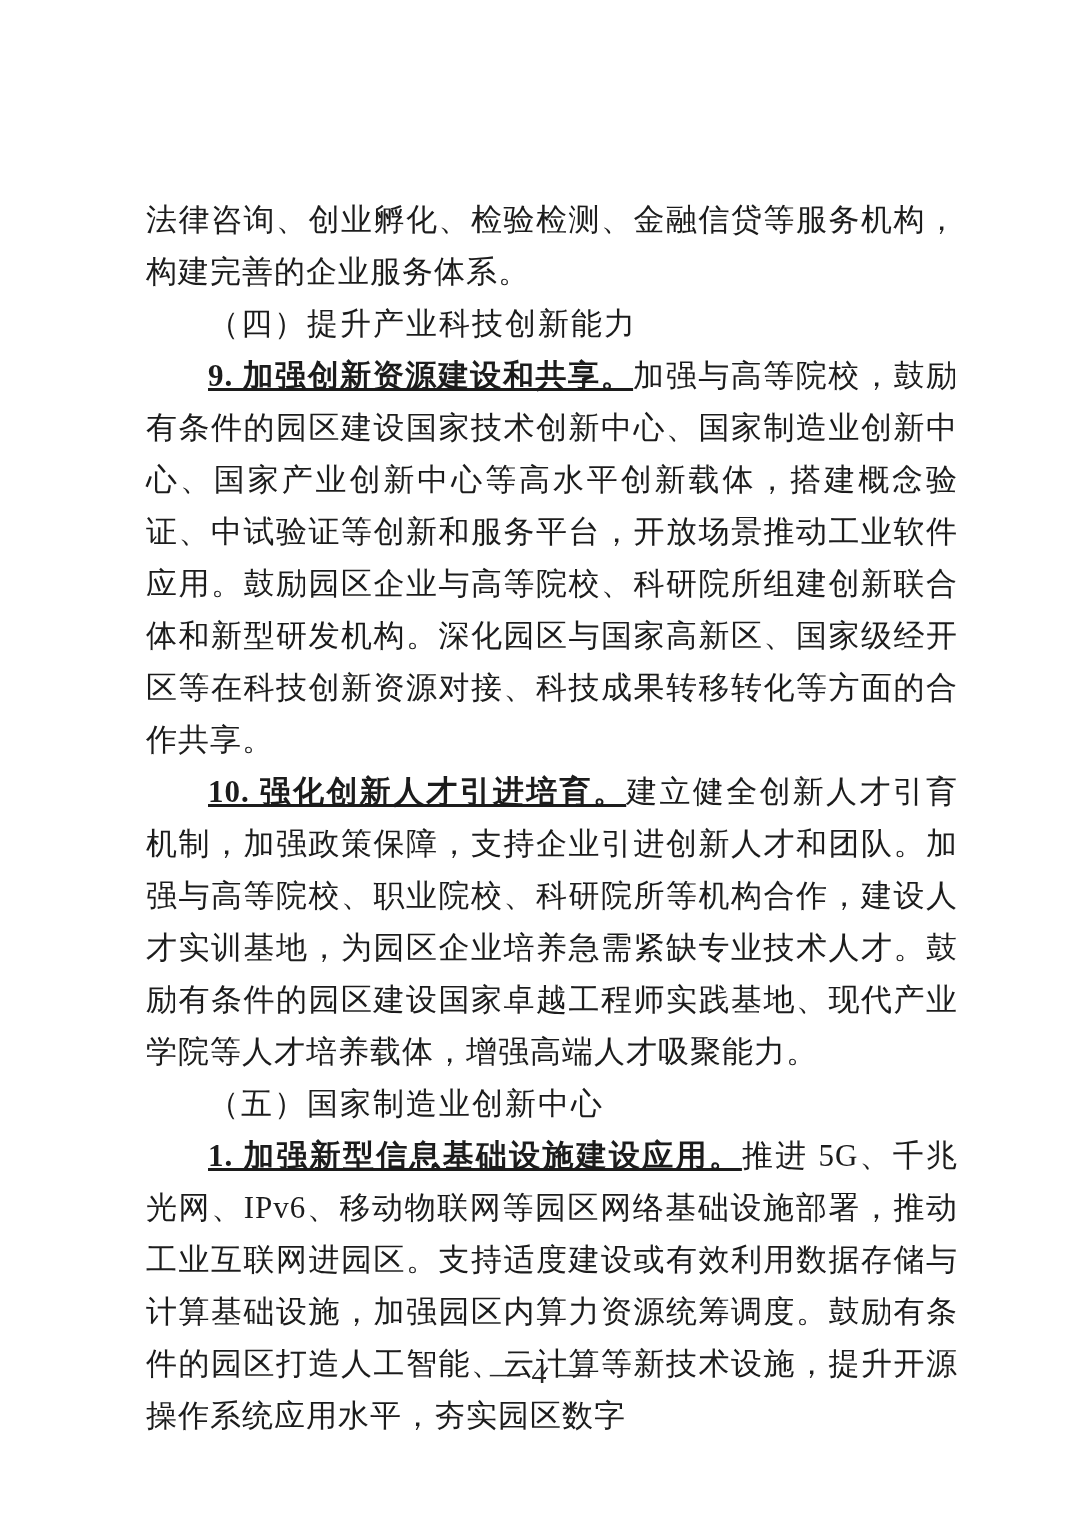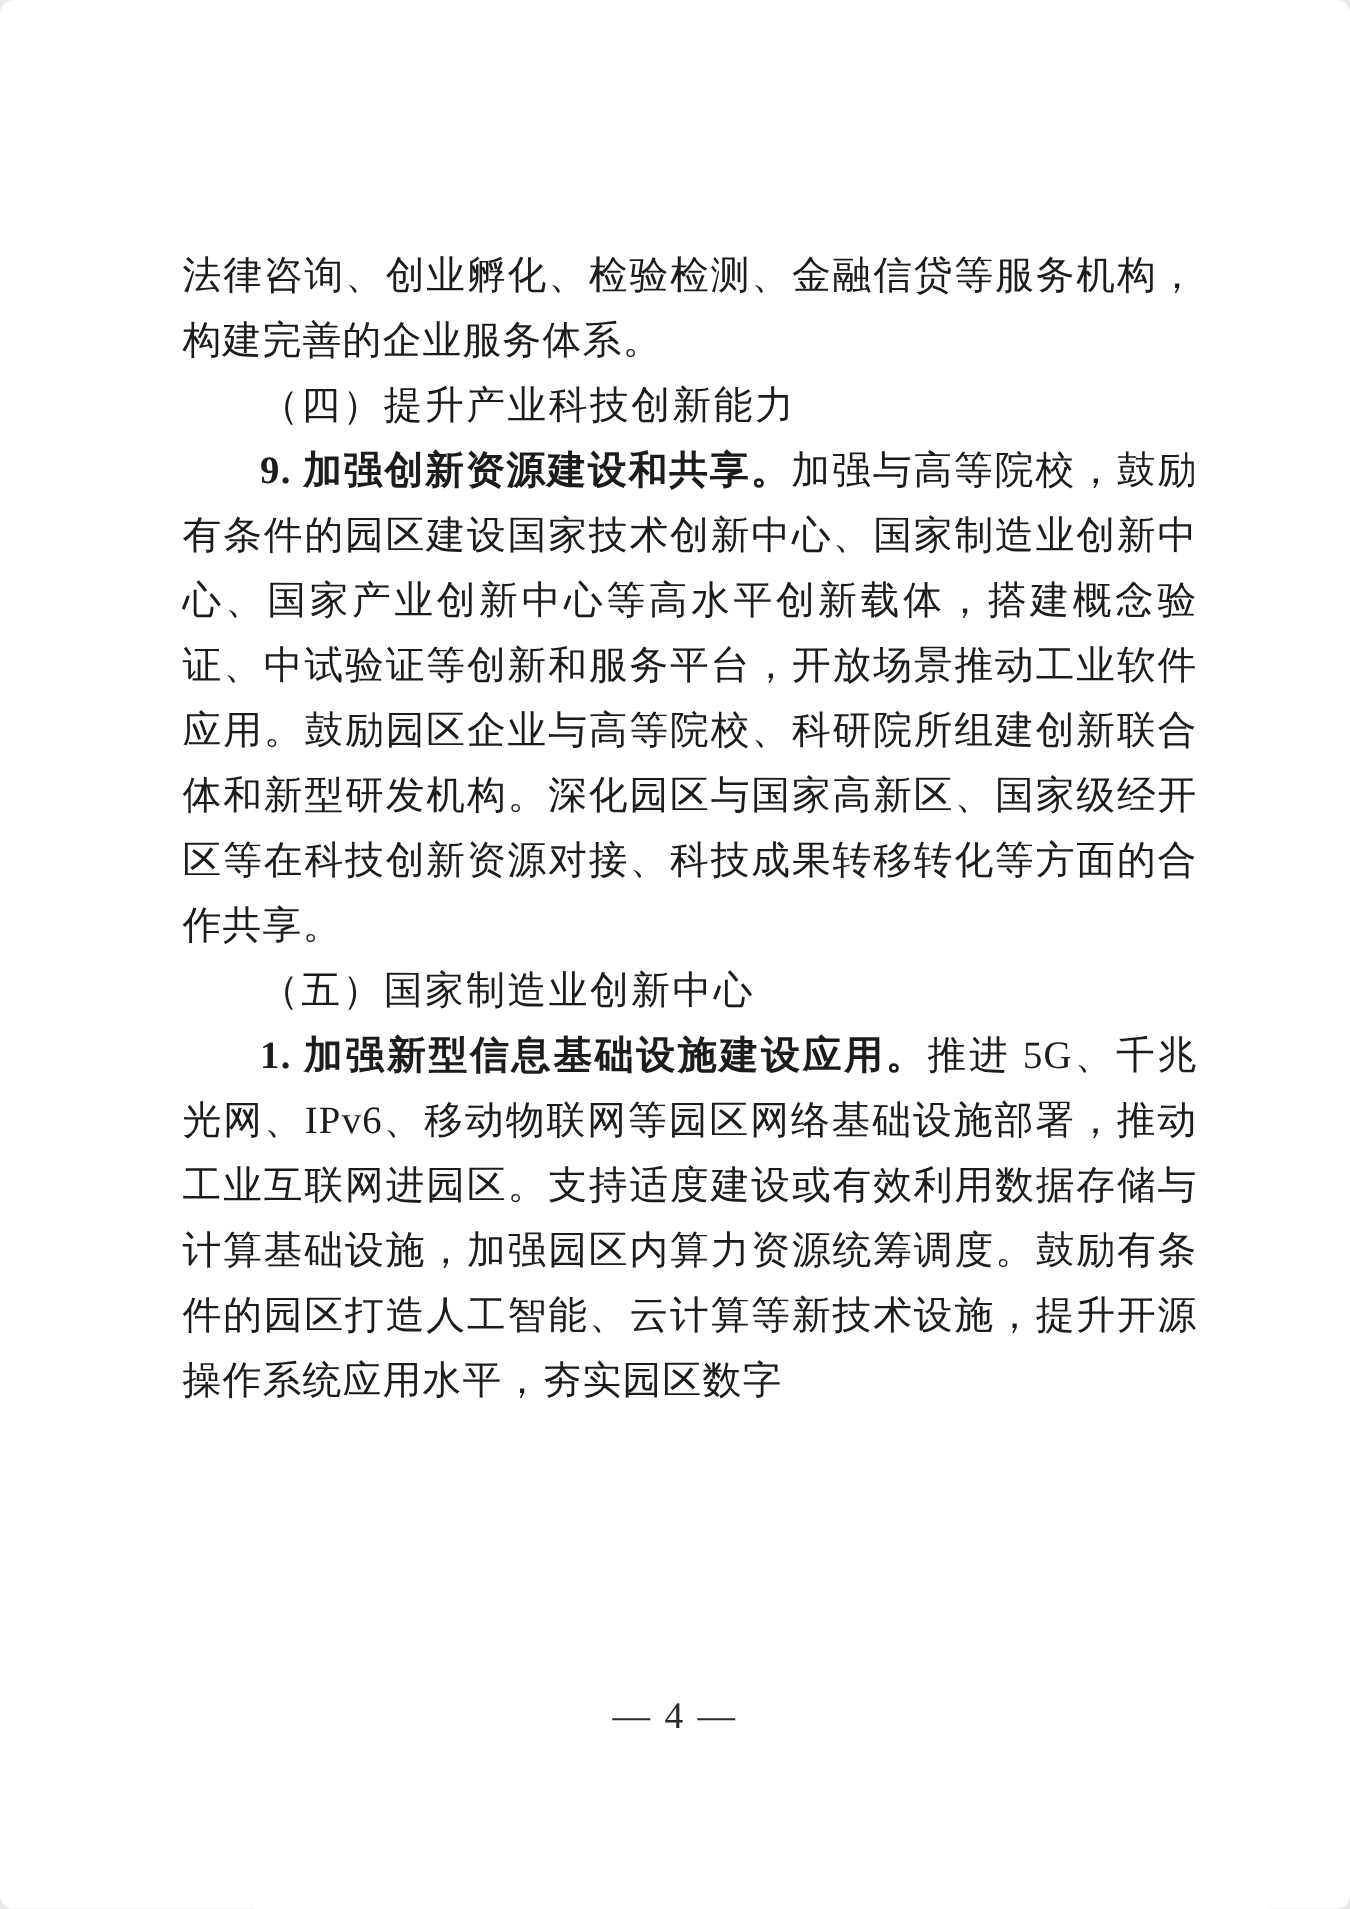--- a/index.html
+++ b/index.html
@@ -9,21 +9,20 @@
   }
   .page {
     position: relative;
     width: 1080px;
     height: 1527px;
     margin: 0 auto;
     background: #ffffff;
     overflow: hidden;
     font-family: "Liberation Serif", "DejaVu Serif", serif;
     color: #1c1c1c;
-    border-radius: 11px;
   }
   .content {
     position: absolute;
     left: 146px;
     top: 194px;
     width: 812px;
   }
   .para {
     margin: 0;
     font-size: 31px;
@@ -34,20 +33,21 @@
   }
   .para.indent {
     text-indent: 2em;
   }
   .para.heading {
     font-weight: 400;
     letter-spacing: 2px;
   }
   .lead {
     font-weight: 700;
+    text-decoration: underline;
   }
   .page-number {
     position: absolute;
     left: 0;
     right: 0;
     top: 1356px;
     text-align: center;
     font-size: 30px;
     letter-spacing: 2px;
     color: #2a2a2a;
@@ -59,20 +59,21 @@
 
 <div class="page">
   <div class="content">
 
     <p class="para">法律咨询、创业孵化、检验检测、金融信贷等服务机构，构建完善的企业服务体系。</p>
 
     <p class="para heading indent">（四）提升产业科技创新能力</p>
 
     <p class="para indent"><span class="lead">9. 加强创新资源建设和共享。</span><span>加强与高等院校，鼓励有条件的园区建设国家技术创新中心、国家制造业创新中心、国家产业创新中心等高水平创新载体，搭建概念验证、中试验证等创新和服务平台，开放场景推动工业软件应用。鼓励园区企业与高等院校、科研院所组建创新联合体和新型研发机构。深化园区与国家高新区、国家级经开区等在科技创新资源对接、科技成果转移转化等方面的合作共享。</span></p>
 
+    <p class="para indent"><span class="lead">10. 强化创新人才引进培育。</span><span>建立健全创新人才引育机制，加强政策保障，支持企业引进创新人才和团队。加强与高等院校、职业院校、科研院所等机构合作，建设人才实训基地，为园区企业培养急需紧缺专业技术人才。鼓励有条件的园区建设国家卓越工程师实践基地、现代产业学院等人才培养载体，增强高端人才吸聚能力。</span></p>
 
     <p class="para heading indent">（五）国家制造业创新中心</p>
 
     <p class="para indent"><span class="lead">1. 加强新型信息基础设施建设应用。</span><span>推进 5G、千兆光网、IPv6、移动物联网等园区网络基础设施部署，推动工业互联网进园区。支持适度建设或有效利用数据存储与计算基础设施，加强园区内算力资源统筹调度。鼓励有条件的园区打造人工智能、云计算等新技术设施，提升开源操作系统应用水平，夯实园区数字</span></p>
 
   </div>
 
   <div class="page-number">— 4 —</div>
 </div>
 

